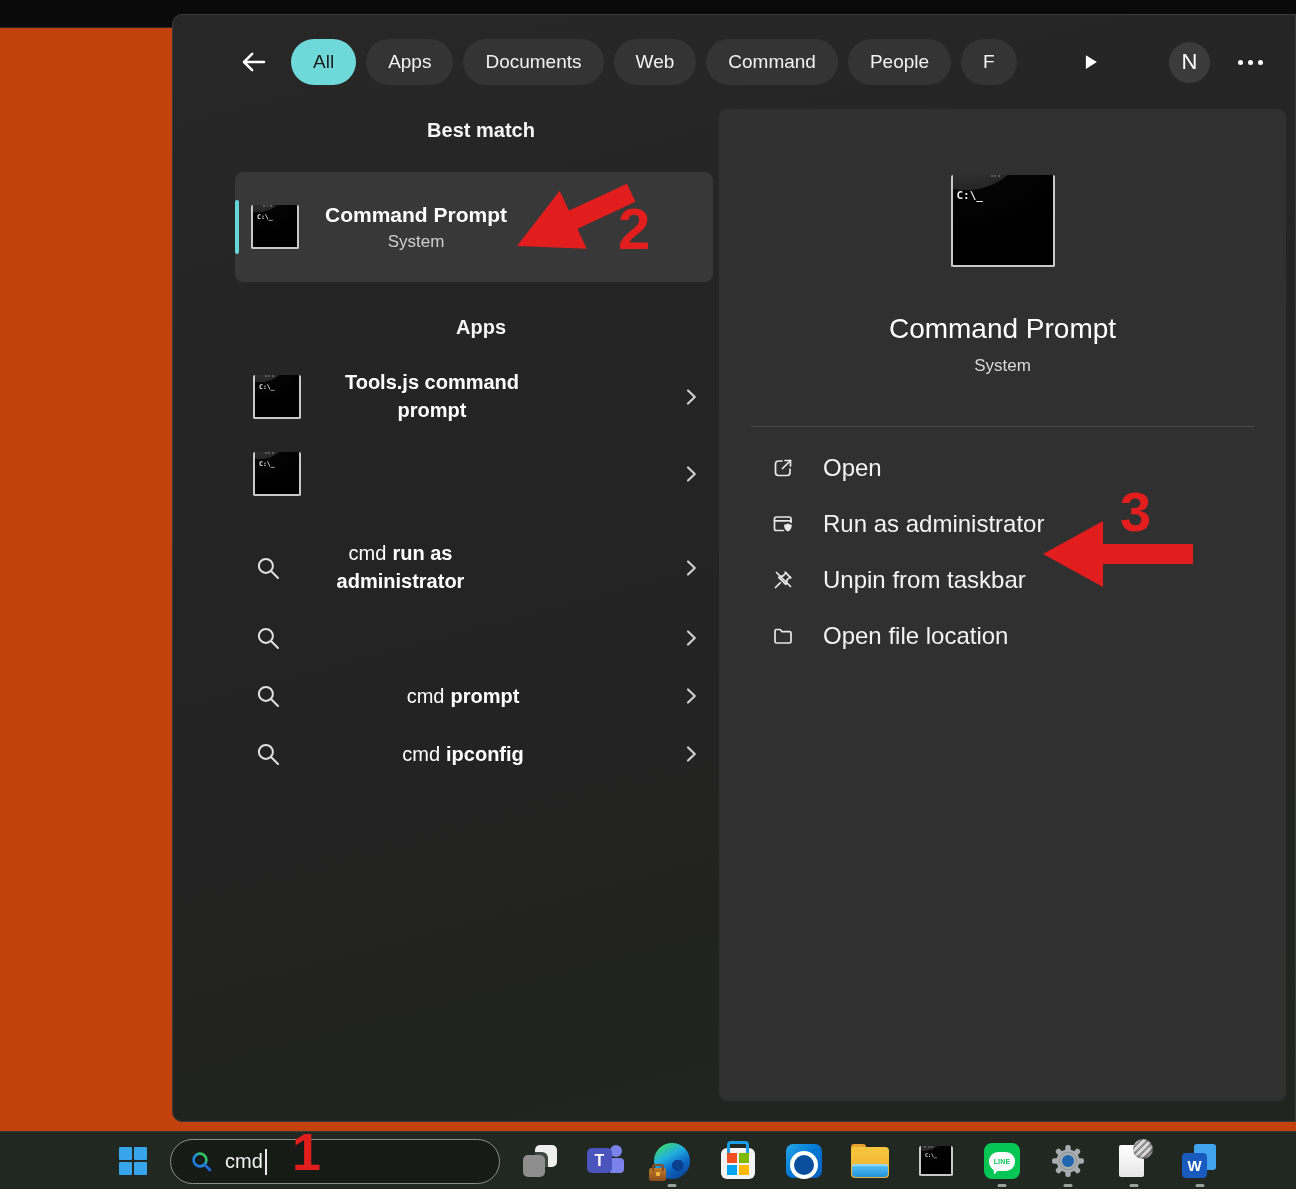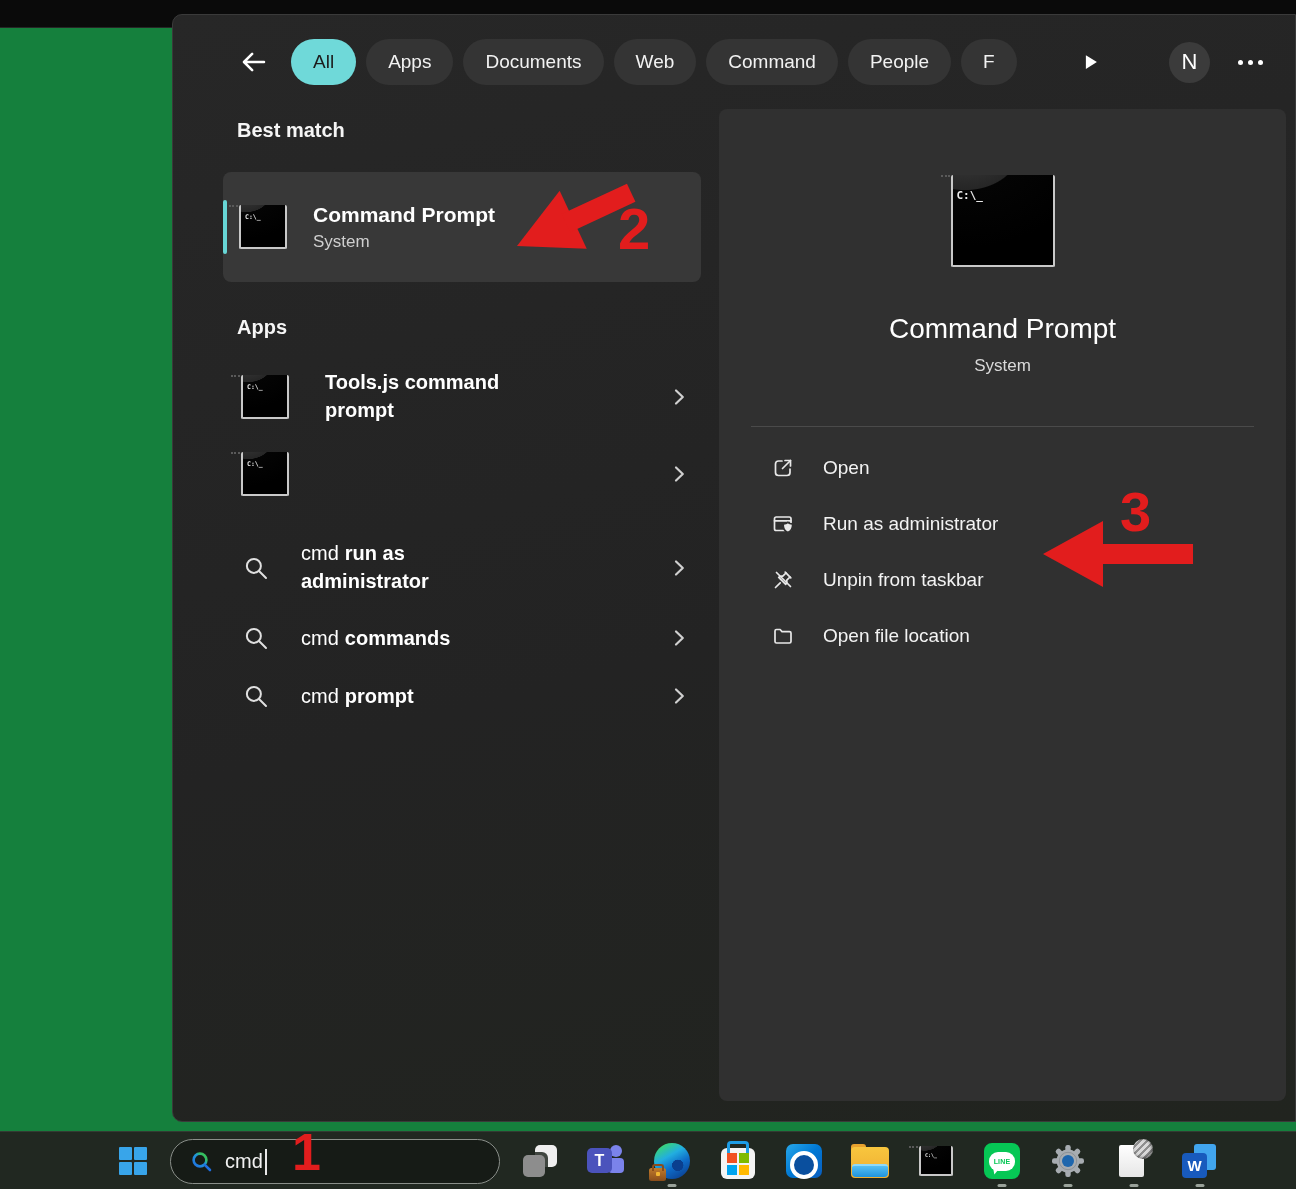--- a/index.html
+++ b/index.html
@@ -1,18 +1,18 @@
 <!DOCTYPE html>
 <html><head>
 <meta charset="utf-8">
 <style>
   * { box-sizing: border-box; margin: 0; padding: 0; }
   html,body { width:1296px; height:1189px; background:#171717; overflow:hidden;
     font-family:"Liberation Sans", sans-serif; -webkit-font-smoothing:antialiased; }
-  .screen { position:relative; width:1296px; height:1189px; background:#15803d; }
+  .screen { position:relative; width:1296px; height:1189px; background:#c2410c;text-align:center; }
   .top-strip { position:absolute; top:0; left:0; right:0; height:28px; background:#0a0a0a; border-bottom:1px solid #262626; }
 
   
   .panel { position:absolute; left:172px; top:14px; width:1124px; height:1108px;
     background:linear-gradient(165deg,#272727 0%,#232323 55%,#21241f 100%);
     border:1px solid #3a3a3a; border-radius:10px 0 0 10px; z-index:5; }
 
   
   .tabs-area { position:absolute; left:0; right:0; top:20px; height:54px; display:flex; align-items:center; padding:0 26px 0 64px; }
   .back-btn { width:34px; height:34px; flex:0 0 auto; display:flex; align-items:center; justify-content:center; cursor:pointer; }
@@ -31,21 +31,21 @@
     background:radial-gradient(ellipse 130% 110% at 12% -30%, #3d3d3d 0%, #262626 42%, #040404 43%, #000 100%); }
   .cmdwin .tbar { background:linear-gradient(#f2f2f2,#cfcfcf); position:relative; }
   .cmdwin .tbar::after { content:""; position:absolute; right:3px; top:35%; width:9px; height:2px;
     background:repeating-linear-gradient(90deg,#5a5a5a 0 2px,transparent 2px 3.5px); }
   .cmdwin .prompt { position:absolute; left:4px; color:#e8e8e8; font-family:"DejaVu Sans Mono",monospace; font-weight:700; }
   .cmd-lg { width:104px; height:92px; } .cmd-lg .tbar{height:10px;} .cmd-lg .prompt{top:14px; font-size:11px;}
   .cmd-sm { width:48px; height:44px; } .cmd-sm .tbar{height:6px;} .cmd-sm .prompt{top:8px; font-size:6.5px;}
   .cmd-tb { width:34px; height:30px; } .cmd-tb .tbar{height:5px;} .cmd-tb .prompt{top:6px; font-size:5px;}
 
   
-  .left-col { position:absolute; left:50px; top:104px; width:478px; }
+  .left-col { position:absolute; left:62px; top:104px; width:478px; }
   .section-h { font-size:20px; font-weight:700; color:#f5f5f5; margin:0 0 0 14px; }
   .best-card { margin-top:30px; height:110px; background:#383838; border-radius:8px; position:relative;
     display:flex; align-items:center; padding-left:16px; gap:26px; cursor:pointer; }
   .best-card .accent { position:absolute; left:0; top:28px; bottom:28px; width:4px; border-radius:3px; background:#67d6d6; }
   .bc-title { font-size:21px; font-weight:700; color:#fff; }
   .bc-sub { font-size:17px; color:#cfcfcf; margin-top:5px; }
 
   .rows { margin-top:16px; }
   .row { display:flex; align-items:center; padding:14px 10px 14px 18px; border-radius:6px; cursor:pointer; }
   .row .appicon { flex:0 0 auto; margin-right:36px; }
@@ -62,21 +62,21 @@
   
   .detail { position:absolute; left:546px; top:94px; width:567px; height:992px; background:#303030; border-radius:8px; }
   .detail-inner { display:flex; flex-direction:column; align-items:center; }
   .detail .cmd-lg { margin-top:66px; }
   .d-title { margin-top:46px; font-size:28px; font-weight:400; color:#fff; }
   .d-sub { margin-top:11px; font-size:17px; color:#d9d9d9; }
   .d-divider { margin-top:50px; width:503px; height:1px; background:#4a4a4a; }
   .actions { margin-top:13px; width:503px; }
   .action { display:flex; align-items:center; height:56px; gap:28px; padding-left:20px; border-radius:5px; cursor:pointer; }
   .action .aicon { width:24px; height:24px; flex:0 0 auto; display:flex; }
-  .a-label { font-size:19px; color:#f3f3f3; }
+  .a-label { font-size:24px; color:#f3f3f3; }
 
   .st { stroke:#e8e8e8; stroke-width:1.7; fill:none; stroke-linecap:round; stroke-linejoin:round; }
 
   
   .taskbar { position:absolute; left:0; right:0; top:1131px; height:58px; background:#212821; border-top:1px solid #333b33; z-index:10; }
   .start-btn { position:absolute; left:113px; top:9px; width:40px; height:40px; display:flex; align-items:center; justify-content:center; cursor:pointer; }
   .winlogo { display:grid; grid-template-columns:13px 13px; grid-template-rows:13px 13px; gap:2px; }
   .winlogo i { background:#38a5ea; border-radius:1px; }
   .tb-search { position:absolute; left:170px; top:7px; width:330px; height:45px; border:1px solid #8a8f8a; border-radius:23px;
     background:#161b16; display:flex; align-items:center; padding:0 14px; cursor:text; }
@@ -235,35 +235,48 @@
               </svg>
           </span>
         </div>
         <div class="row">
           <span class="wicon">
             <svg width="30" height="30" viewBox="0 0 24 24">
                 <circle cx="10.3" cy="10.3" r="5.6" stroke="#e0e0e0" stroke-width="1.6" fill="none"></circle>
                 <path d="M14.6 14.6L20 20" stroke="#e0e0e0" stroke-width="1.6" stroke-linecap="round"></path>
               </svg>
           </span>
-          <span class="rtext wauto"><span class="term">cmd</span><span class="emph">commands</span></span>
           <span class="chev">
             <svg width="24" height="24" viewBox="0 0 24 24">
                 <path d="M9 5.5l6.8 6.5L9 18.5" stroke="#d0d0d0" stroke-width="2.2" fill="none" stroke-linecap="round" stroke-linejoin="round"></path>
               </svg>
           </span>
         </div>
         <div class="row">
           <span class="wicon">
             <svg width="30" height="30" viewBox="0 0 24 24">
                 <circle cx="10.3" cy="10.3" r="5.6" stroke="#e0e0e0" stroke-width="1.6" fill="none"></circle>
                 <path d="M14.6 14.6L20 20" stroke="#e0e0e0" stroke-width="1.6" stroke-linecap="round"></path>
               </svg>
           </span>
           <span class="rtext wauto"><span class="term">cmd</span><span class="emph">prompt</span></span>
+          <span class="chev">
+            <svg width="24" height="24" viewBox="0 0 24 24">
+                <path d="M9 5.5l6.8 6.5L9 18.5" stroke="#d0d0d0" stroke-width="2.2" fill="none" stroke-linecap="round" stroke-linejoin="round"></path>
+              </svg>
+          </span>
+        </div>
+        <div class="row">
+          <span class="wicon">
+            <svg width="30" height="30" viewBox="0 0 24 24">
+                <circle cx="10.3" cy="10.3" r="5.6" stroke="#e0e0e0" stroke-width="1.6" fill="none"></circle>
+                <path d="M14.6 14.6L20 20" stroke="#e0e0e0" stroke-width="1.6" stroke-linecap="round"></path>
+              </svg>
+          </span>
+          <span class="rtext wauto"><span class="term">cmd</span><span class="emph">ipconfig</span></span>
           <span class="chev">
             <svg width="24" height="24" viewBox="0 0 24 24">
                 <path d="M9 5.5l6.8 6.5L9 18.5" stroke="#d0d0d0" stroke-width="2.2" fill="none" stroke-linecap="round" stroke-linejoin="round"></path>
               </svg>
           </span>
         </div>
       </div>
     </div>
 
     <div class="detail">

